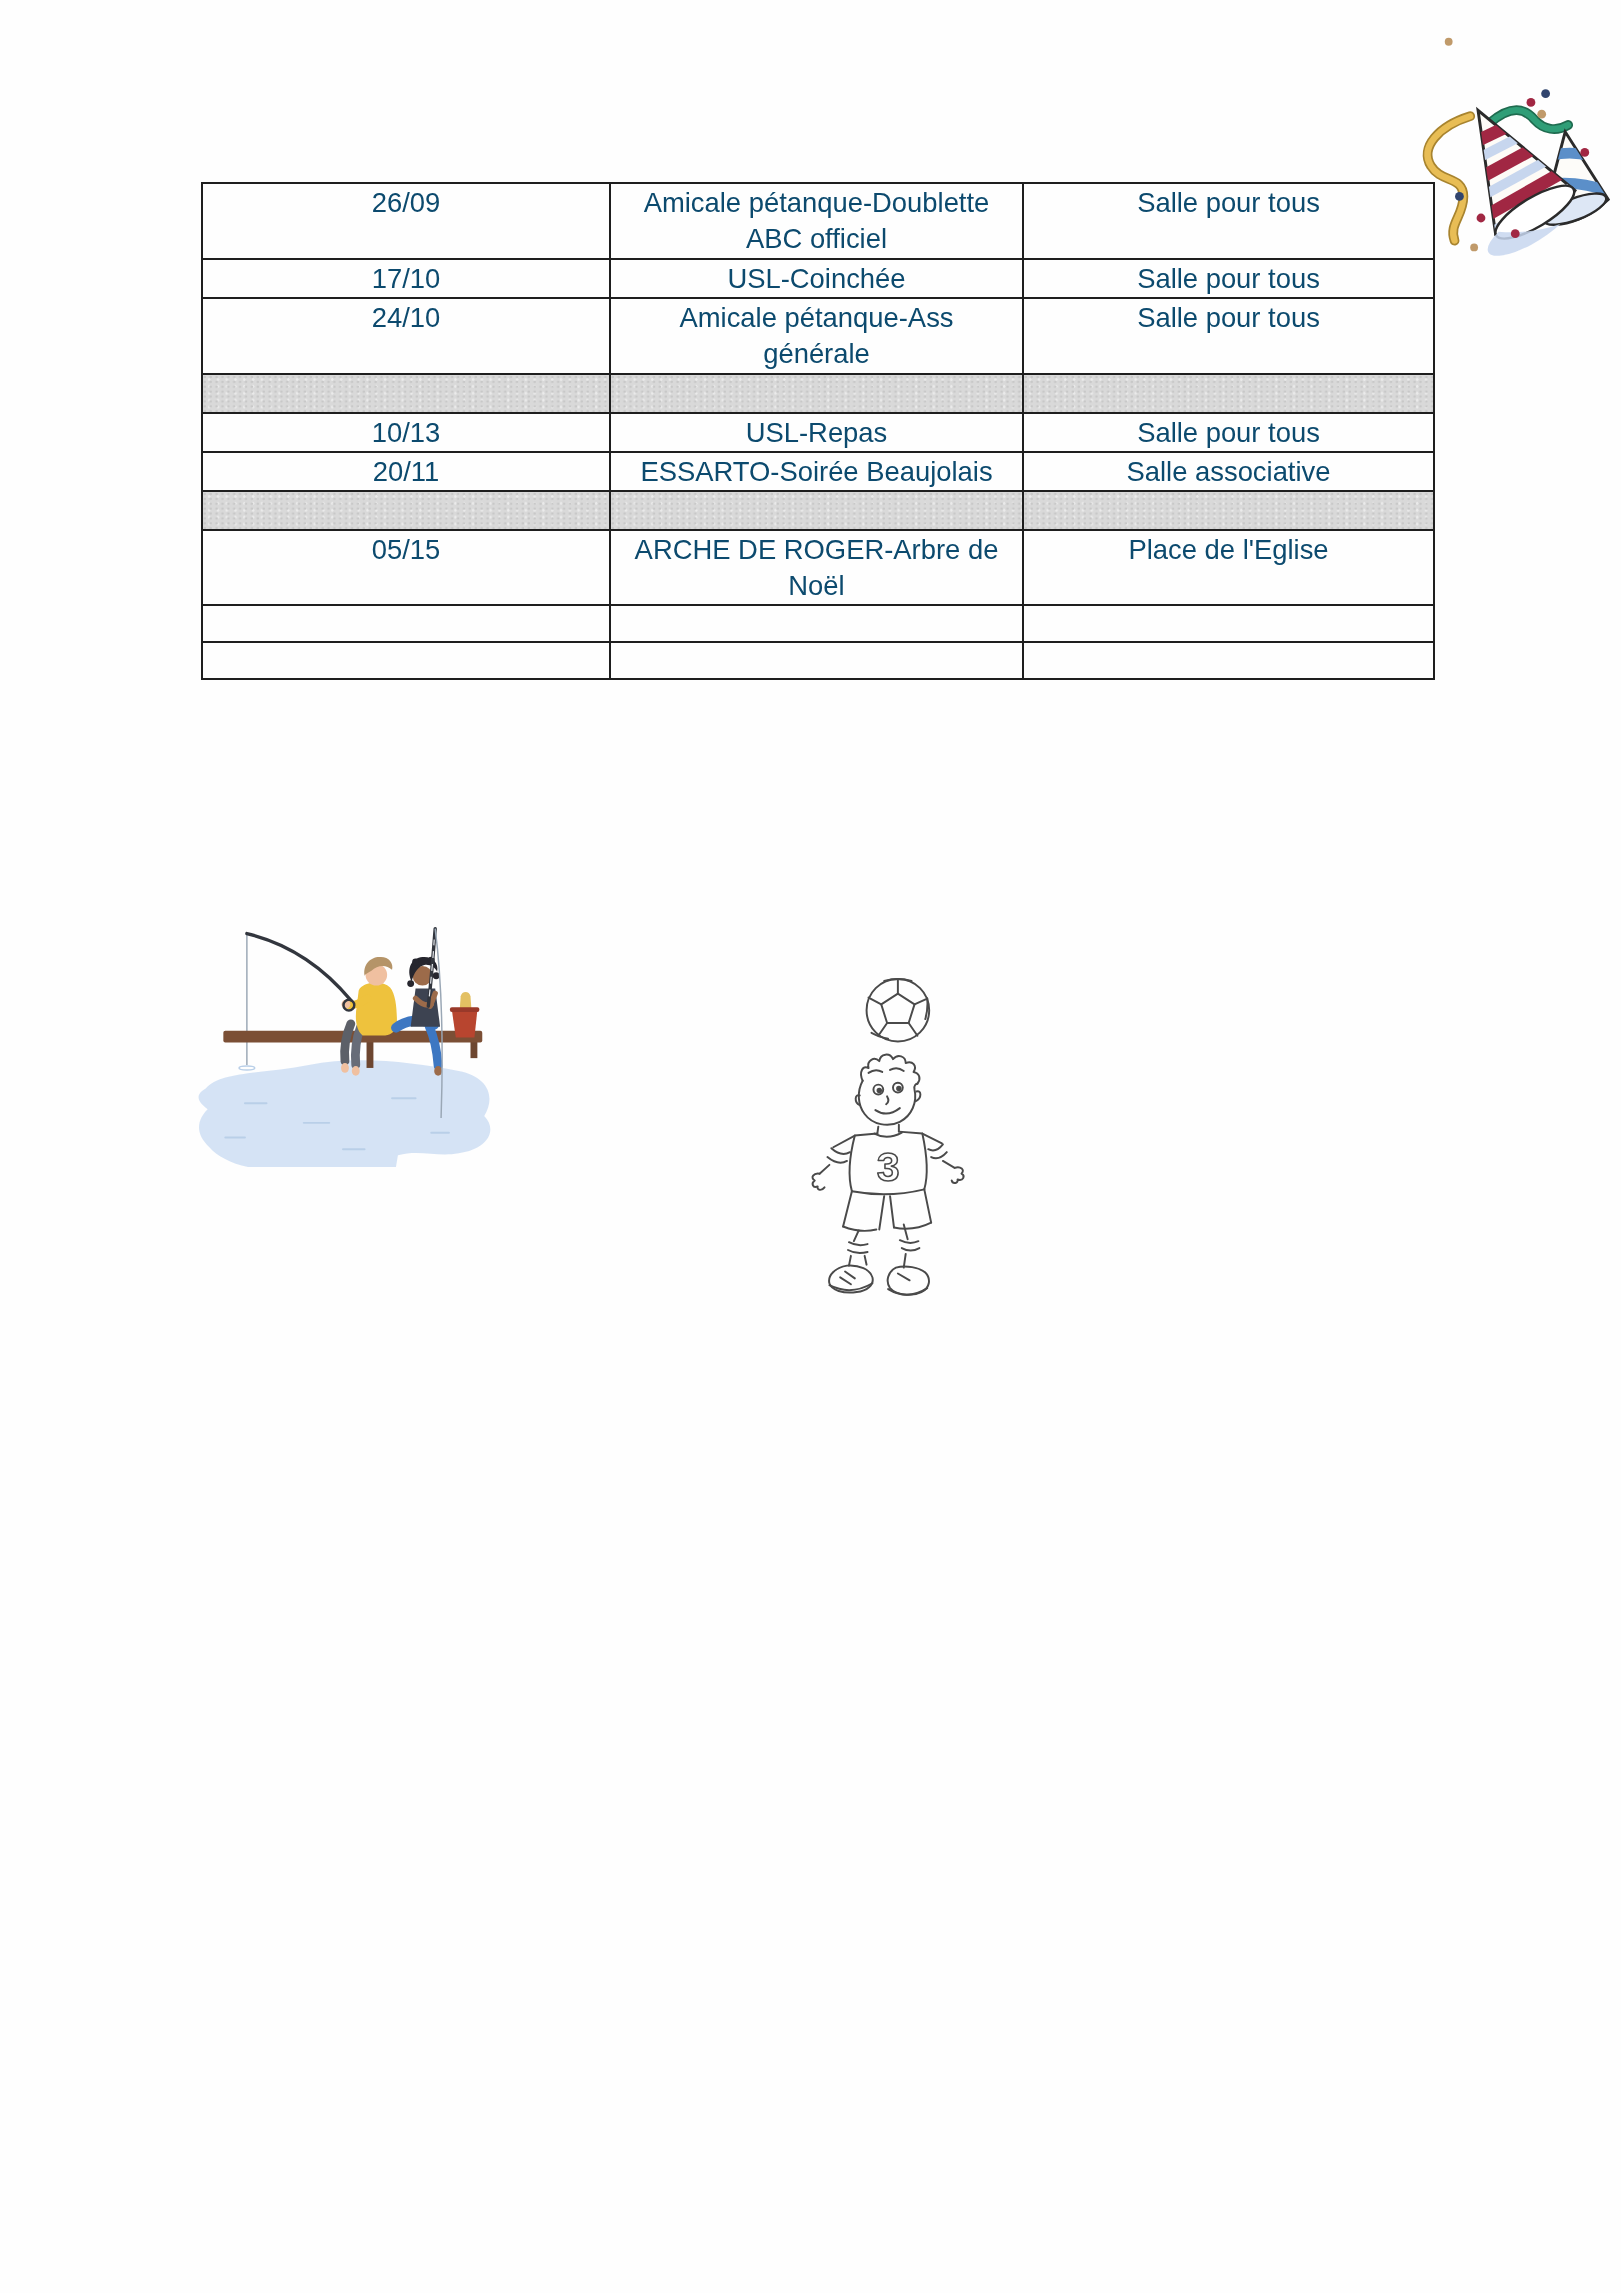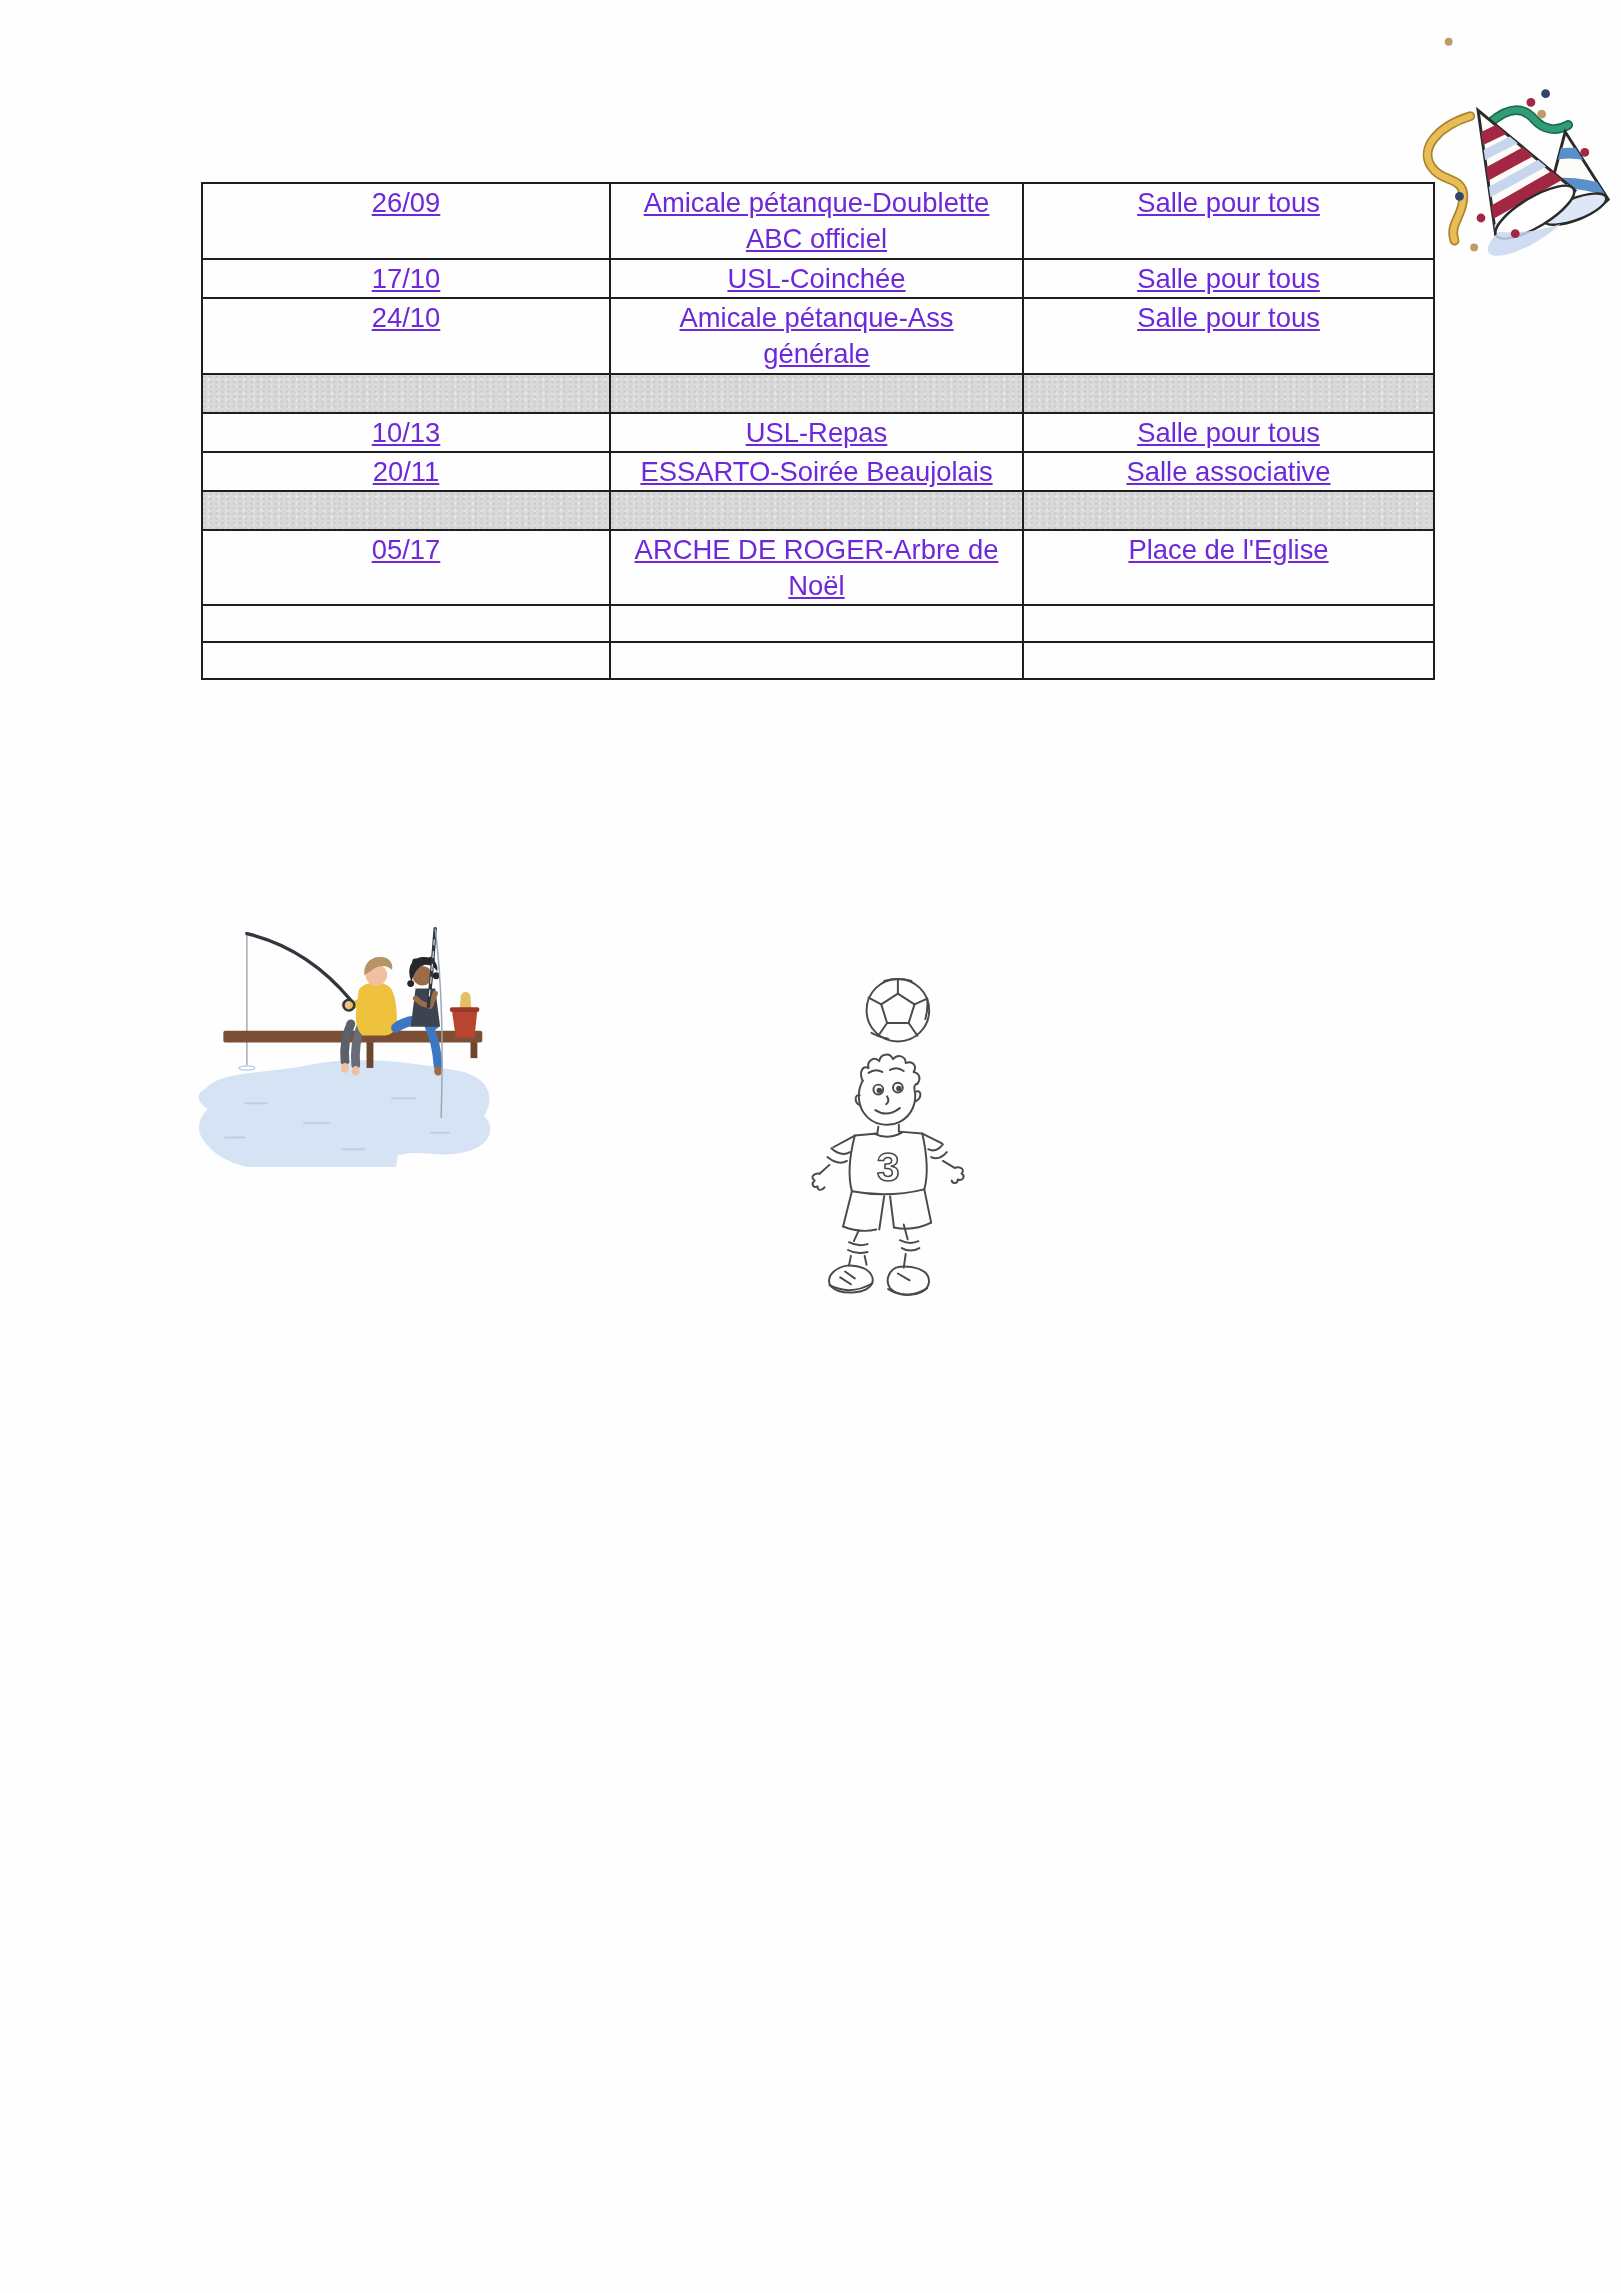--- a/index.html
+++ b/index.html
@@ -16,25 +16,24 @@
     border-collapse:collapse;
     table-layout:fixed;
     width:1231px;
   }
   table.events td {
     border:2px solid #1e1e1e;
     vertical-align:top;
     text-align:center;
     font-size:27.4px;
     line-height:36px;
-    color:#6d28d9;
+    color:#0c4a6e;
     padding:1px 5.9px 0 5.9px;
     white-space:pre-line;
     overflow:hidden;
-    text-decoration:underline;
   }
   tr.rowS  { height:37px;padding-left:44px; }
   tr.rowT  { height:76px; }
   tr.rowT2 { height:73px; }
   tr.sep   { height:39px; }
   tr.sep td {
     background-color:#d9d9d9;
     background-image:
       radial-gradient(circle at 30% 40%, #c8c8c8 0 1px, transparent 1.6px),
       radial-gradient(circle at 70% 65%, #ebebeb 0 1px, transparent 1.6px);
@@ -89,21 +88,21 @@
         <td>20/11</td>
         <td>ESSARTO-Soirée Beaujolais</td>
         <td>Salle associative</td>
       </tr>
       <tr class="sep">
         <td></td>
         <td></td>
         <td></td>
       </tr>
       <tr class="rowT2">
-        <td>05/17</td>
+        <td>05/15</td>
         <td>ARCHE DE ROGER-Arbre de
 Noël</td>
         <td>Place de l'Eglise</td>
       </tr>
       <tr class="rowS">
         <td></td>
         <td></td>
         <td></td>
       </tr>
       <tr class="rowS">

